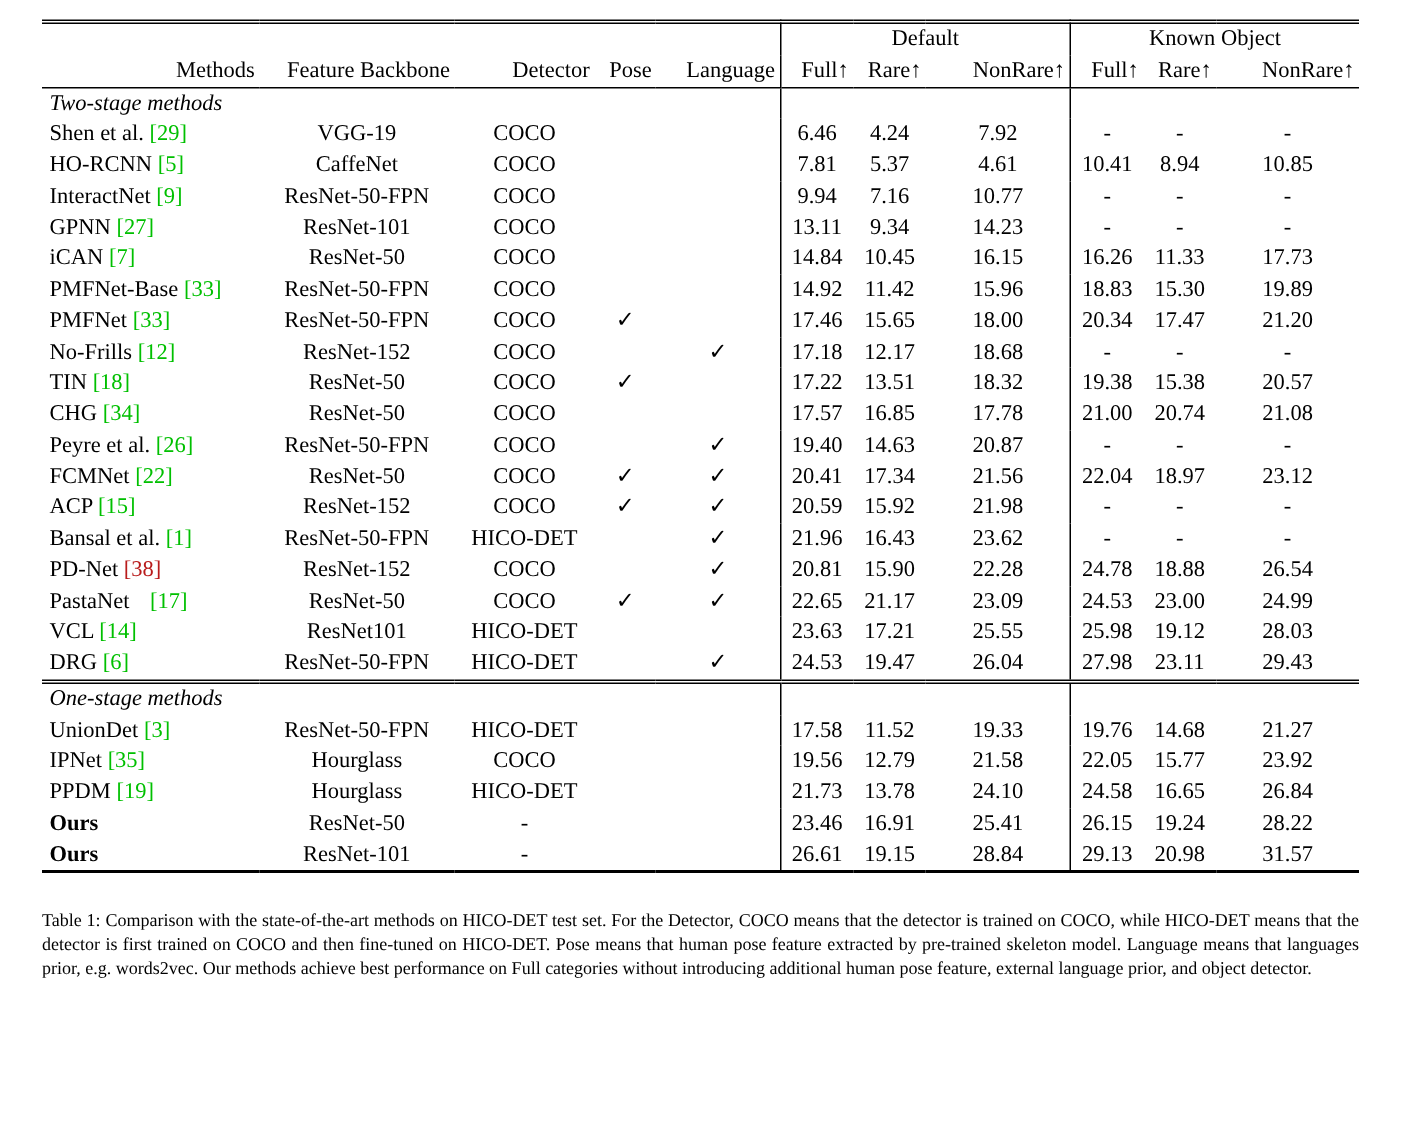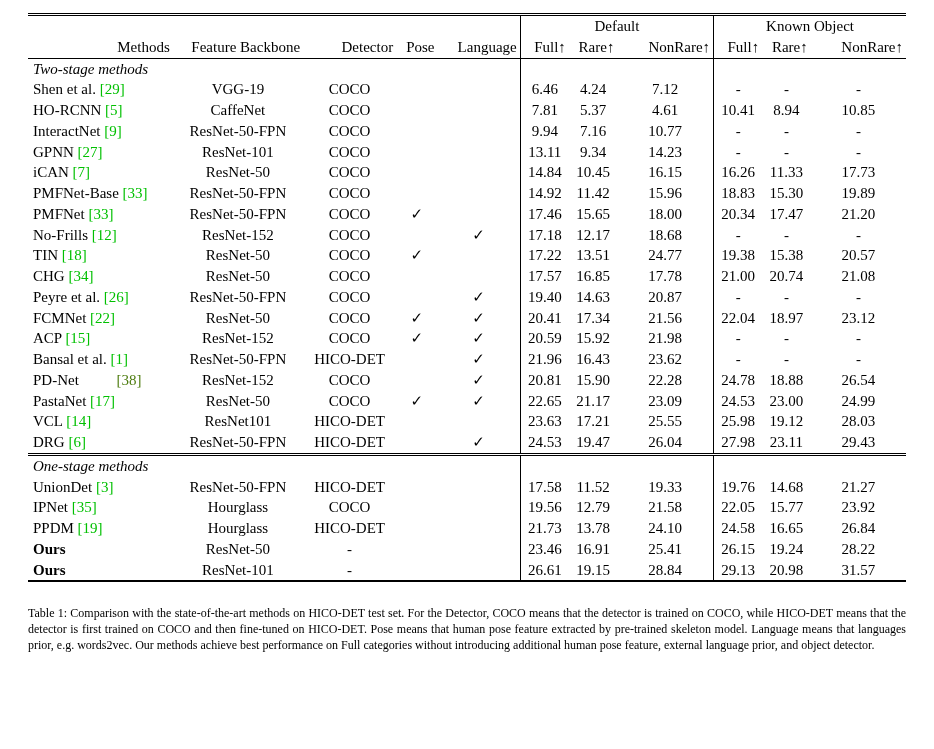--- a/index.html
+++ b/index.html
@@ -89,21 +89,21 @@
           <td class="vl" colspan="3"></td>
         </tr>
         <tr>
           <td class="left"><span>Shen et al.</span> <span class="cite" style="color: rgb(0, 192, 0);">[29]</span></td>
           <td>VGG-19</td>
           <td>COCO</td>
           <td></td>
           <td></td>
           <td class="vl">6.46</td>
           <td>4.24</td>
-          <td>7.12</td>
+          <td>7.92</td>
           <td class="vl">-</td>
           <td>-</td>
           <td>-</td>
         </tr>
         <tr>
           <td class="left"><span>HO-RCNN</span> <span class="cite" style="color: rgb(0, 192, 0);">[5]</span></td>
           <td>CaffeNet</td>
           <td>COCO</td>
           <td></td>
           <td></td>
@@ -193,21 +193,21 @@
           <td>-</td>
         </tr>
         <tr>
           <td class="left"><span>TIN</span> <span class="cite" style="color: rgb(0, 192, 0);">[18]</span></td>
           <td>ResNet-50</td>
           <td>COCO</td>
           <td>✓</td>
           <td></td>
           <td class="vl">17.22</td>
           <td>13.51</td>
-          <td>24.77</td>
+          <td>18.32</td>
           <td class="vl">19.38</td>
           <td>15.38</td>
           <td>20.57</td>
         </tr>
         <tr>
           <td class="left"><span>CHG</span> <span class="cite" style="color: rgb(0, 192, 0);">[34]</span></td>
           <td>ResNet-50</td>
           <td>COCO</td>
           <td></td>
           <td></td>
@@ -264,34 +264,34 @@
           <td></td>
           <td>✓</td>
           <td class="vl">21.96</td>
           <td>16.43</td>
           <td>23.62</td>
           <td class="vl">-</td>
           <td>-</td>
           <td>-</td>
         </tr>
         <tr>
-          <td class="left"><span>PD-Net</span> <span class="cite" style="color: #4d7c0f; margin-left: 34px;">[38]</span></td>
+          <td class="left"><span>PD-Net</span> <span class="cite" style="color: #b91c1c;">[38]</span></td>
           <td>ResNet-152</td>
           <td>COCO</td>
           <td></td>
           <td>✓</td>
           <td class="vl">20.81</td>
           <td>15.90</td>
           <td>22.28</td>
           <td class="vl">24.78</td>
           <td>18.88</td>
           <td>26.54</td>
         </tr>
         <tr>
-          <td class="left"><span>PastaNet</span> <span class="cite" style="color: rgb(0, 192, 0);">[17]</span></td>
+          <td class="left"><span>PastaNet</span> <span class="cite" style="color: rgb(0, 192, 0); margin-left: 10px;">[17]</span></td>
           <td>ResNet-50</td>
           <td>COCO</td>
           <td>✓</td>
           <td>✓</td>
           <td class="vl">22.65</td>
           <td class="b">21.17</td>
           <td>23.09</td>
           <td class="vl">24.53</td>
           <td>23.00</td>
           <td>24.99</td>

